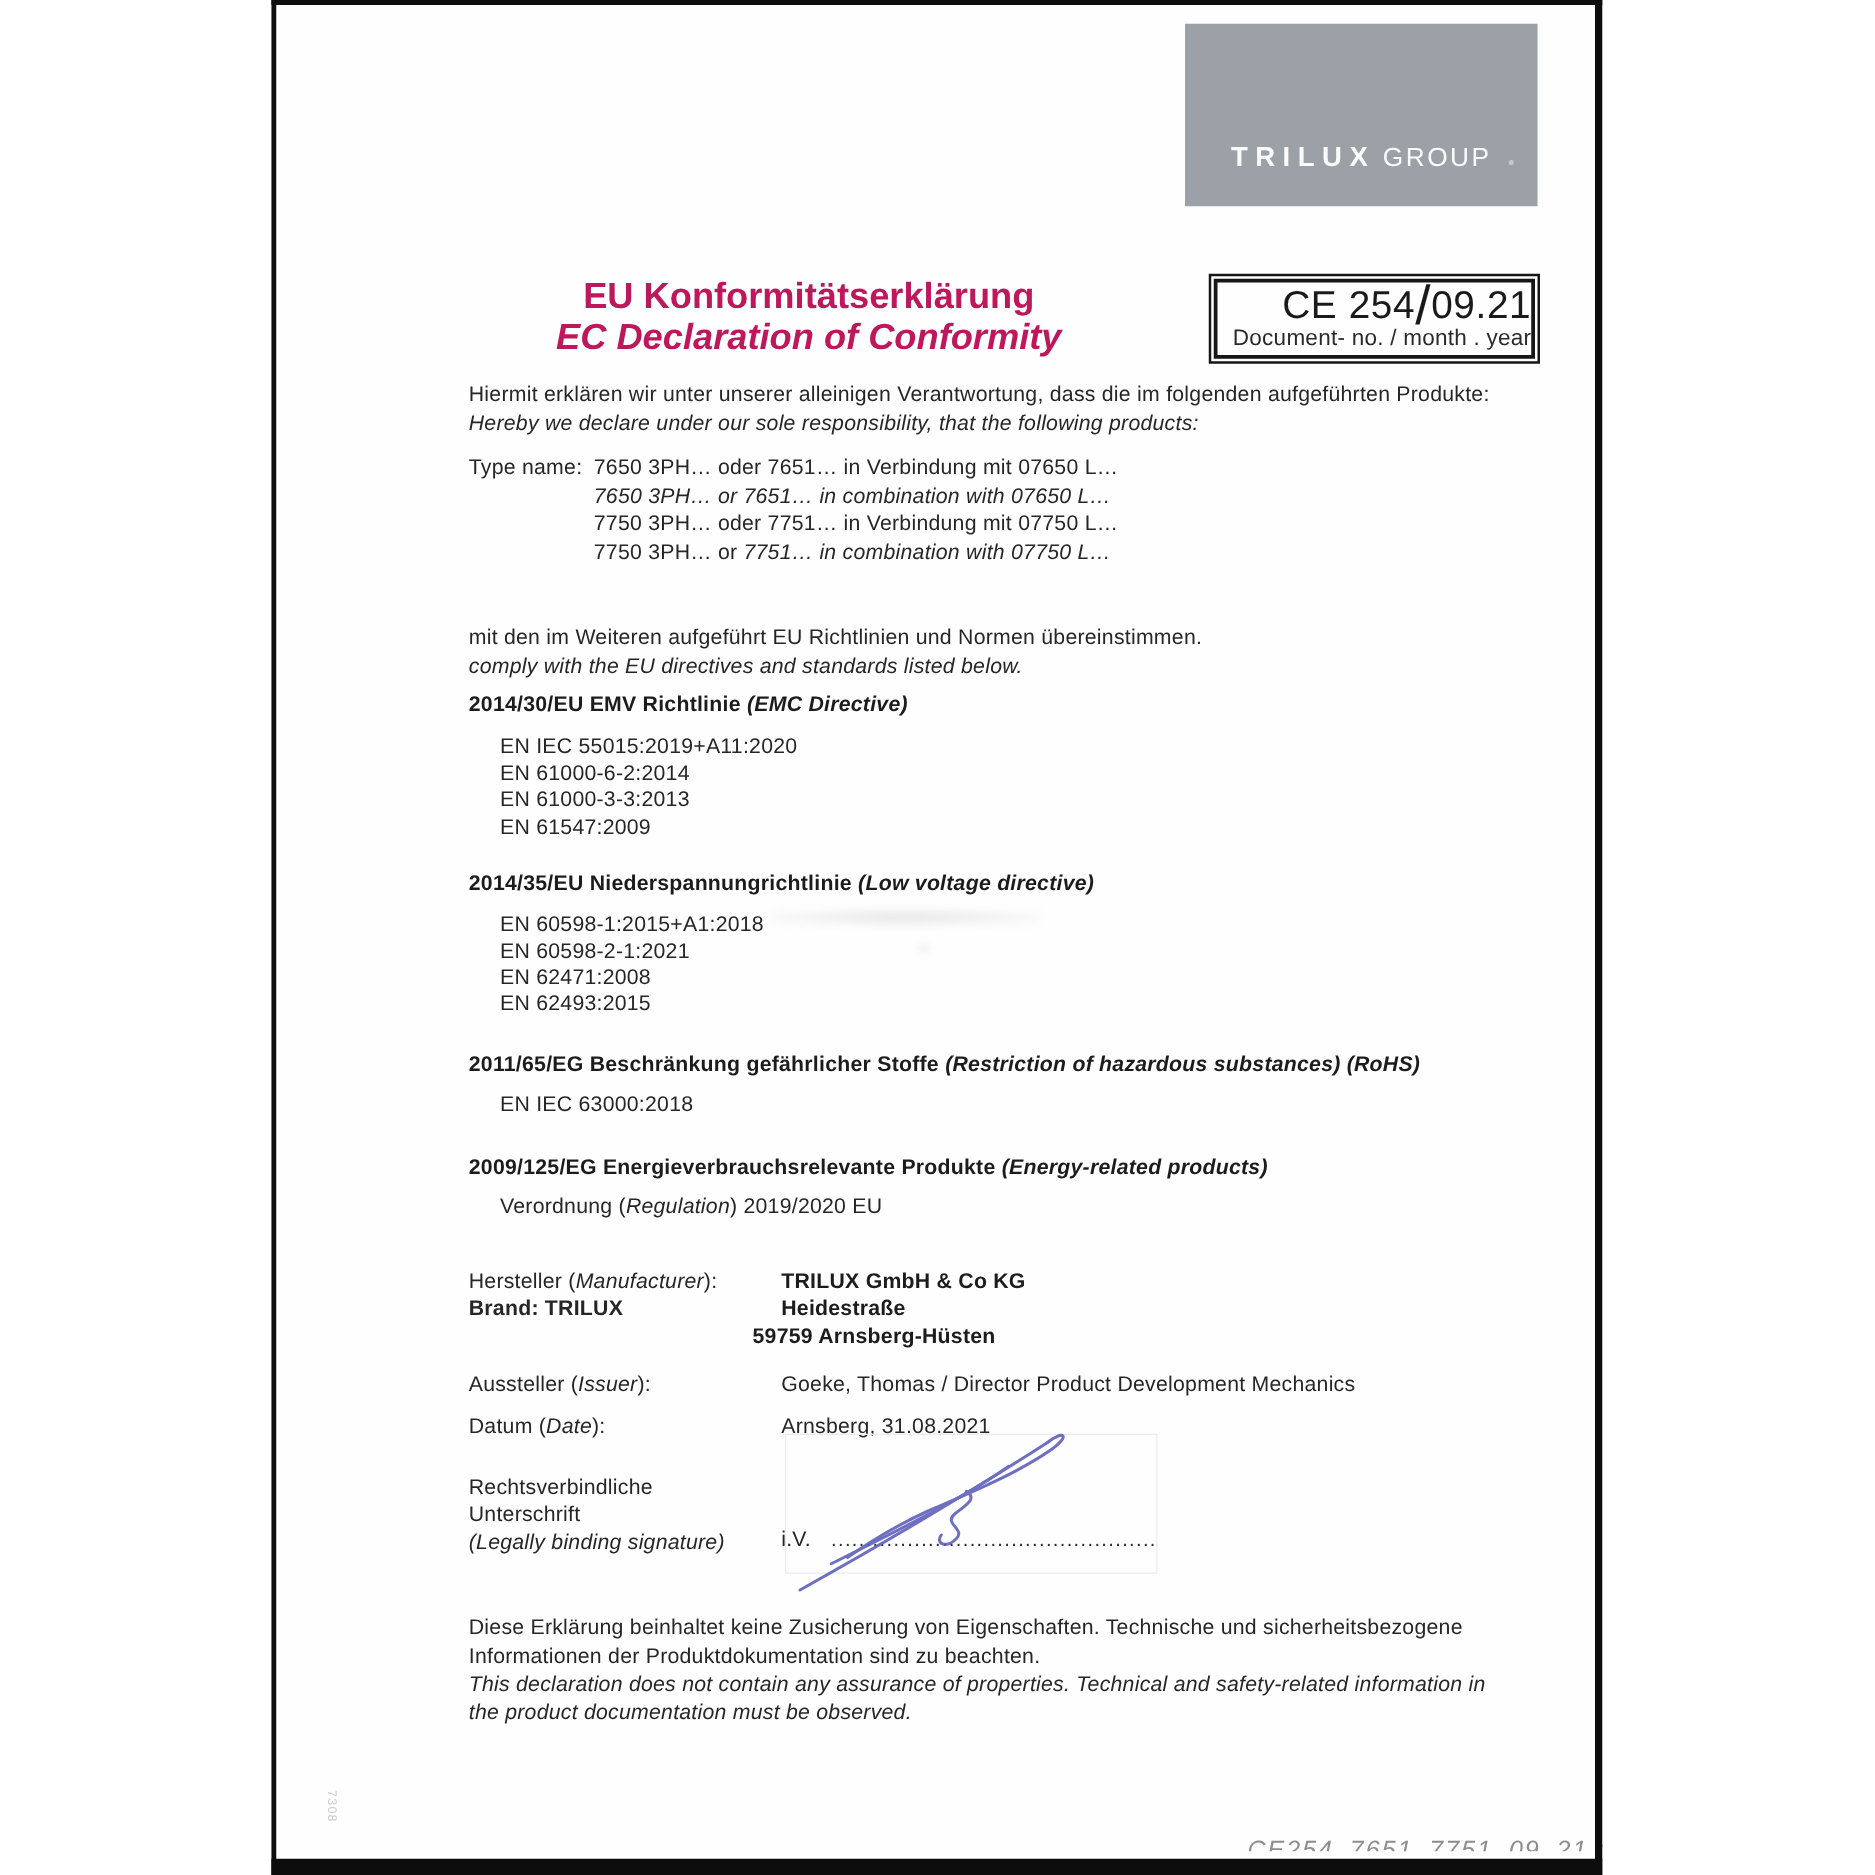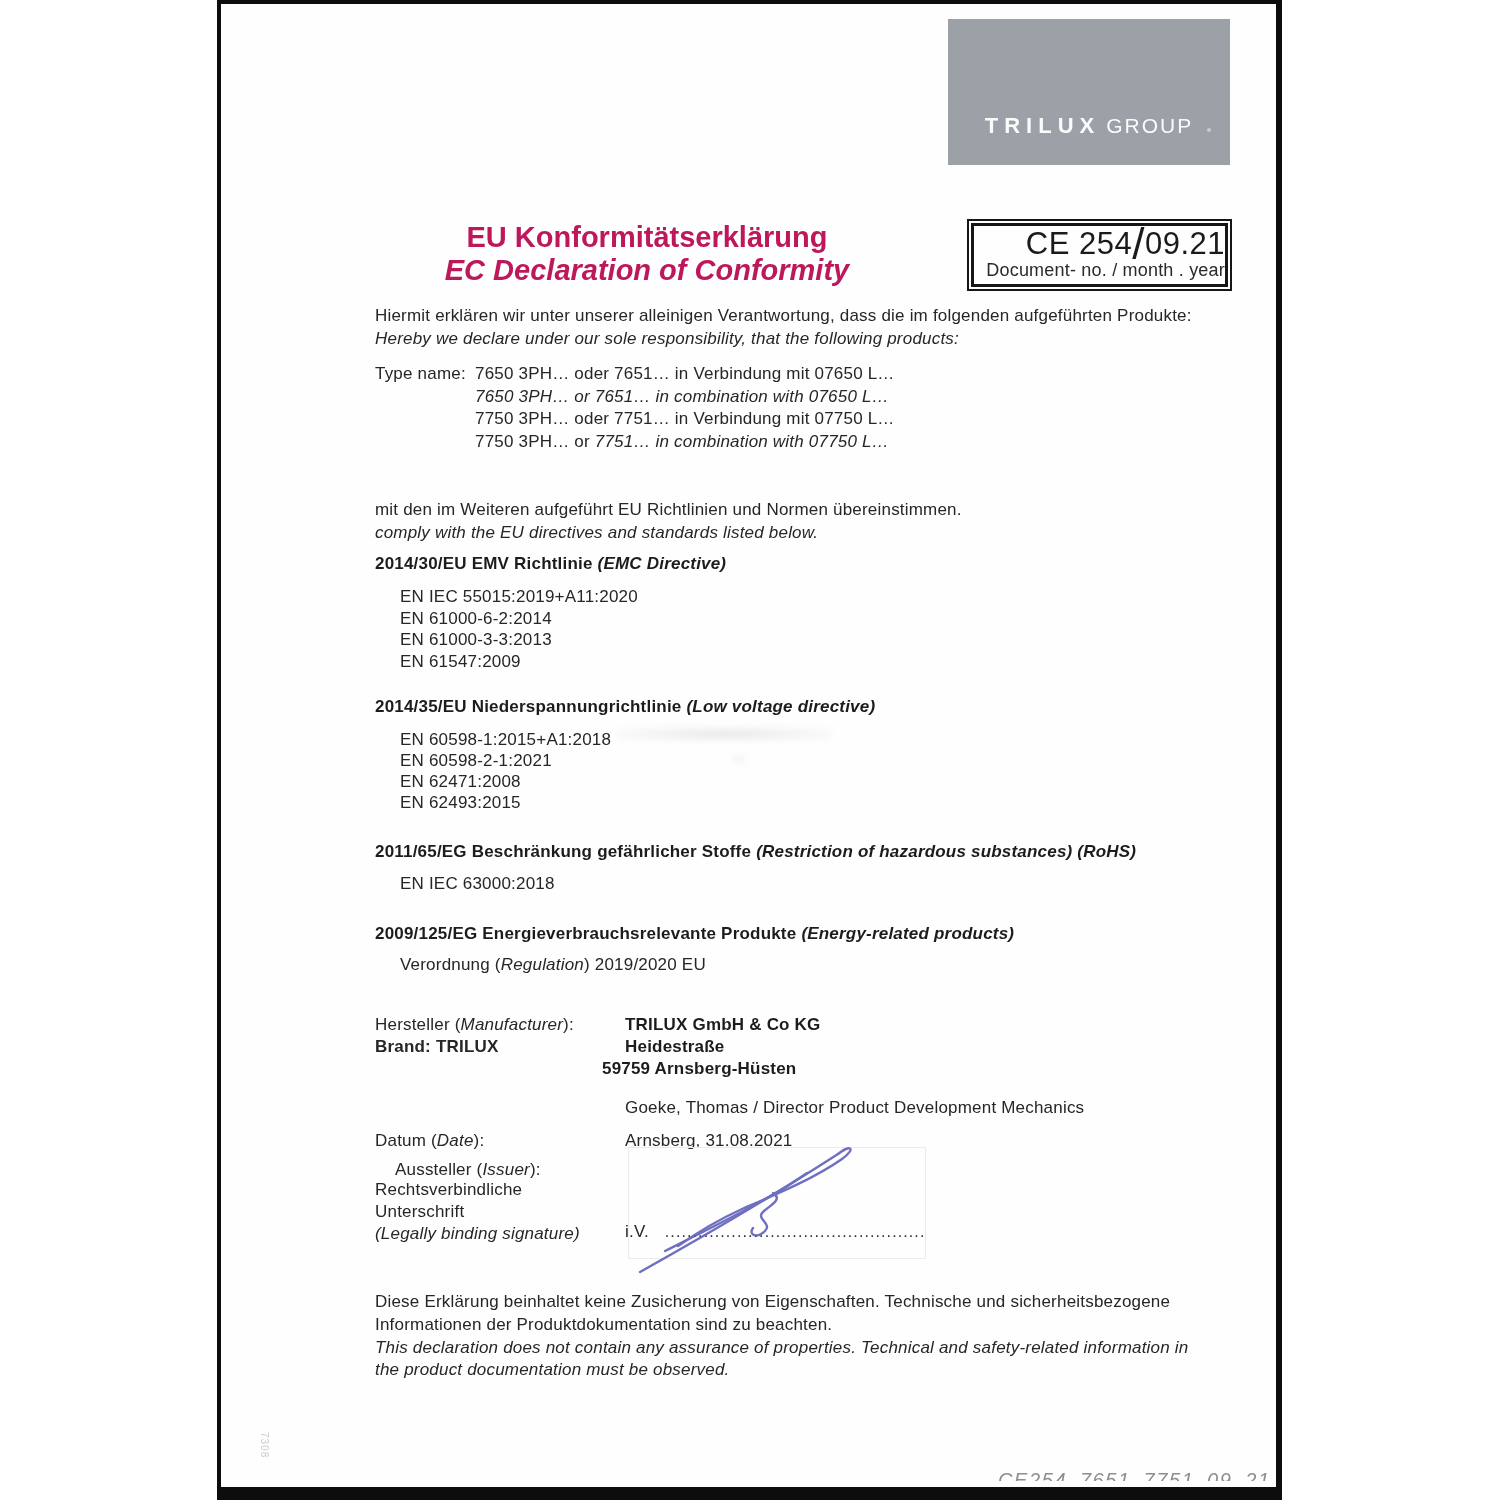--- a/index.html
+++ b/index.html
@@ -127,21 +127,21 @@
   </div>
 
   <div class="t" style="left:158px;top:1015px;">
     <span>Hersteller (</span><span class="it">Manufacturer</span><span>):</span>
   </div>
   <div class="t b" style="left:408px;top:1015px;">TRILUX GmbH &amp; Co KG</div>
   <div class="t" style="left:158px;top:1037px;font-weight:bold;">Brand: TRILUX</div>
   <div class="t b" style="left:408px;top:1037px;">Heidestraße</div>
   <div class="t b" style="left:385px;top:1059px;">59759 Arnsberg-Hüsten</div>
 
-  <div class="t" style="left:158px;top:1160px;margin-left:20px;">
+  <div class="t" style="left:158px;top:1098px;">
     <span>Aussteller (</span><span class="it">Issuer</span><span>):</span>
   </div>
   <div class="t" style="left:408px;top:1098px;">Goeke, Thomas / Director Product Development Mechanics</div>
 
   <div class="t" style="left:158px;top:1131px;">
     <span>Datum (</span><span class="it">Date</span><span>):</span>
   </div>
   <div class="t" style="left:408px;top:1131px;">Arnsberg, 31.08.2021</div>
 
   <div class="t" style="left:158px;top:1180px;">Rechtsverbindliche</div>

